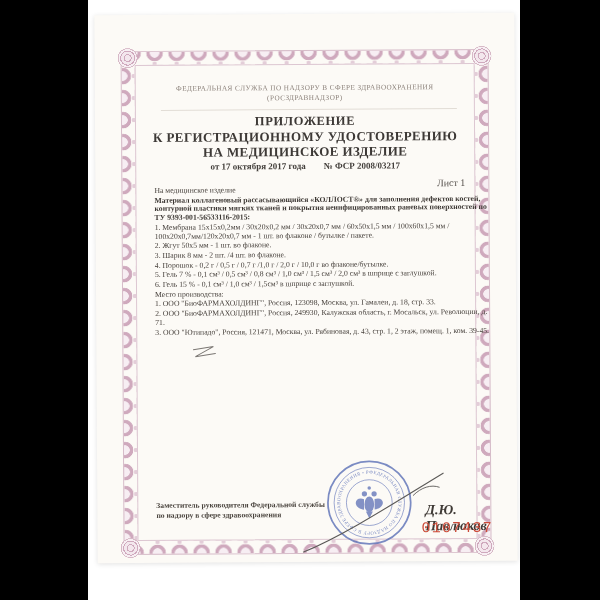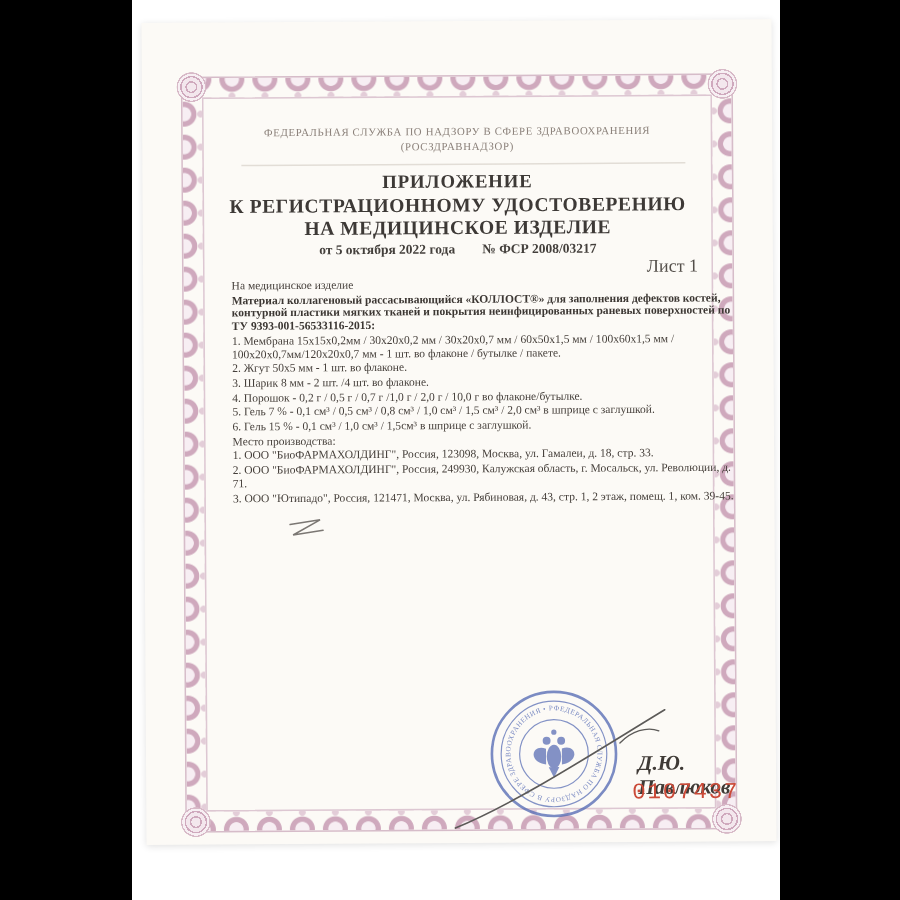--- a/index.html
+++ b/index.html
@@ -49,21 +49,21 @@
     font-size:7.2px;letter-spacing:.45px;color:#8b817a;}
   .hr-faint{position:absolute;top:95px;left:66px;right:58px;border-top:1px solid #e2ddd6;}
   .title1{position:absolute;top:100px;left:26px;right:26px;text-align:center;
     font-size:12.5px;font-weight:bold;letter-spacing:.6px;color:#3d3936;}
   .title2{position:absolute;top:115px;left:26px;right:26px;text-align:center;
     font-size:13px;font-weight:bold;letter-spacing:.4px;color:#3d3936;}
   .title3{position:absolute;top:130px;left:26px;right:26px;text-align:center;
     font-size:13px;font-weight:bold;letter-spacing:.4px;color:#3d3936;}
   .dateline{position:absolute;top:147px;left:26px;right:26px;display:flex;justify-content:center;gap:18px;
     font-size:9px;font-weight:bold;color:#433f3b;}
-  .sheet{position:absolute;top:157px;right:50px;font-size:12px;color:#544f4a;}
+  .sheet{position:absolute;top:164px;right:50px;font-size:10px;color:#544f4a;}
   
   .bodytext{position:absolute;left:59px;top:172px;width:334px;
     font-size:7.7px;line-height:1.13;color:#453f3a;}
   .bodytext p{margin:0 0 1px 0;}
   .bodytext .bold{font-weight:bold;color:#3c3733;}
   .zmark{position:absolute;left:95px;top:330px;width:28px;height:16px;}
   
   .sign-title{position:absolute;left:59px;top:486px;width:178px;
     font-size:7.6px;font-weight:bold;line-height:1.35;color:#4a443e;}
   .stamp{position:absolute;left:228px;top:445px;width:88px;height:88px;opacity:.88;}
@@ -91,21 +91,21 @@
     <div class="rose br"></div>
   </div>
 
   <div class="agency">ФЕДЕРАЛЬНАЯ СЛУЖБА ПО НАДЗОРУ В СФЕРЕ ЗДРАВООХРАНЕНИЯ</div>
   <div class="agency2">(РОСЗДРАВНАДЗОР)</div>
   <div class="hr-faint"></div>
   <div class="title1">ПРИЛОЖЕНИЕ</div>
   <div class="title2">К РЕГИСТРАЦИОННОМУ УДОСТОВЕРЕНИЮ</div>
   <div class="title3">НА МЕДИЦИНСКОЕ ИЗДЕЛИЕ</div>
   <div class="dateline">
-    <span>от 5 октября 2022 года</span>
+    <span>от 17 октября 2017 года</span>
     <span>№ ФСР 2008/03217</span>
   </div>
   <div class="sheet">Лист 1</div>
 
   <div class="bodytext">
     <p>На медицинское изделие</p>
     <p class="bold">Материал коллагеновый рассасывающийся «КОЛЛОСТ®» для заполнения дефектов костей, контурной пластики мягких тканей и покрытия неинфицированных раневых поверхностей по ТУ 9393-001-56533116-2015:</p>
     <p>1. Мембрана 15х15х0,2мм / 30х20х0,2 мм / 30х20х0,7 мм / 60х50х1,5 мм / 100х60х1,5 мм / 100х20х0,7мм/120х20х0,7 мм - 1 шт. во флаконе / бутылке / пакете.</p>
     <p>2. Жгут 50х5 мм - 1 шт. во флаконе.</p>
     <p>3. Шарик 8 мм - 2 шт. /4 шт. во флаконе.</p>
@@ -115,20 +115,24 @@
     <p>Место производства:</p>
     <p>1. ООО "БиоФАРМАХОЛДИНГ", Россия, 123098, Москва, ул. Гамалеи, д. 18, стр. 33.</p>
     <p>2. ООО "БиоФАРМАХОЛДИНГ", Россия, 249930, Калужская область, г. Мосальск, ул. Революции, д. 71.</p>
     <p>3. ООО "Ютипадо", Россия, 121471, Москва, ул. Рябиновая, д. 43, стр. 1, 2 этаж, помещ. 1, ком. 39-45.</p>
   </div>
 
   <svg class="zmark" viewBox="0 0 28 16">
     <path d="M2,5 L22,2 L4,12 L24,9" fill="none" stroke="#7b7773" stroke-width="1" stroke-linecap="round"></path>
   </svg>
 
+  <div class="sign-title">
+    <span>Заместитель руководителя Федеральной службы</span>
+    <span>по надзору в сфере здравоохранения</span>
+  </div>
 
   <svg class="stamp" viewBox="0 0 100 100">
     <defs>
       <path id="ringpath" d="M50,17 a33,33 0 1,1 -0.02,0" fill="none"></path>
     </defs>
     <circle cx="50" cy="50" r="47" fill="none" stroke="#5066b2" stroke-width="2" opacity=".85"></circle>
     <circle cx="50" cy="50" r="40" fill="none" stroke="#5066b2" stroke-width=".9" opacity=".8"></circle>
     <circle cx="50" cy="50" r="26" fill="none" stroke="#5066b2" stroke-width=".9" opacity=".8"></circle>
     <text font-size="5.4" fill="#5066b2" letter-spacing=".4" opacity=".85">
       <textPath href="#ringpath">ФЕДЕРАЛЬНАЯ СЛУЖБА ПО НАДЗОРУ В СФЕРЕ ЗДРАВООХРАНЕНИЯ • РОСЗДРАВНАДЗОР •</textPath>

